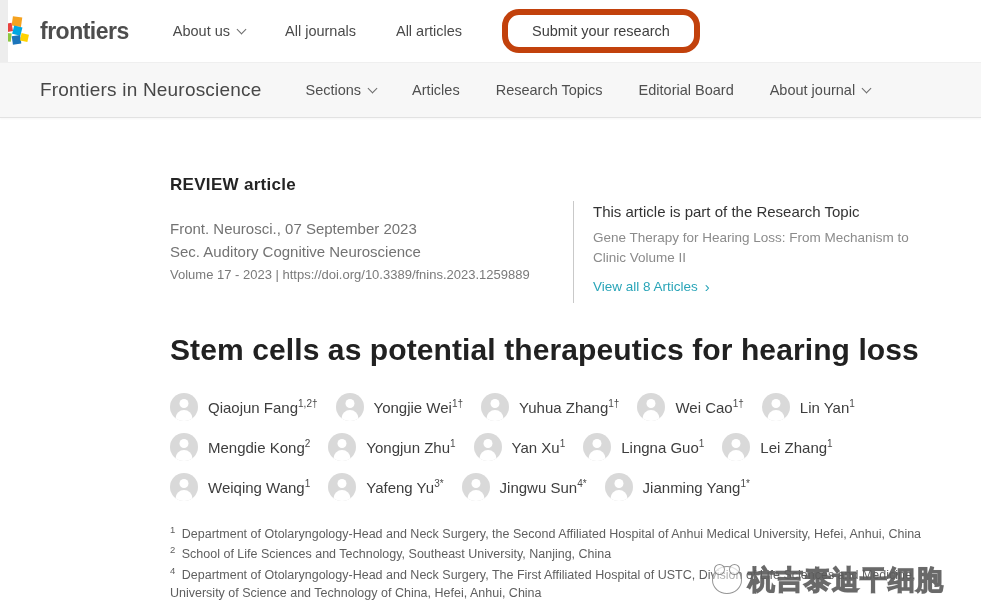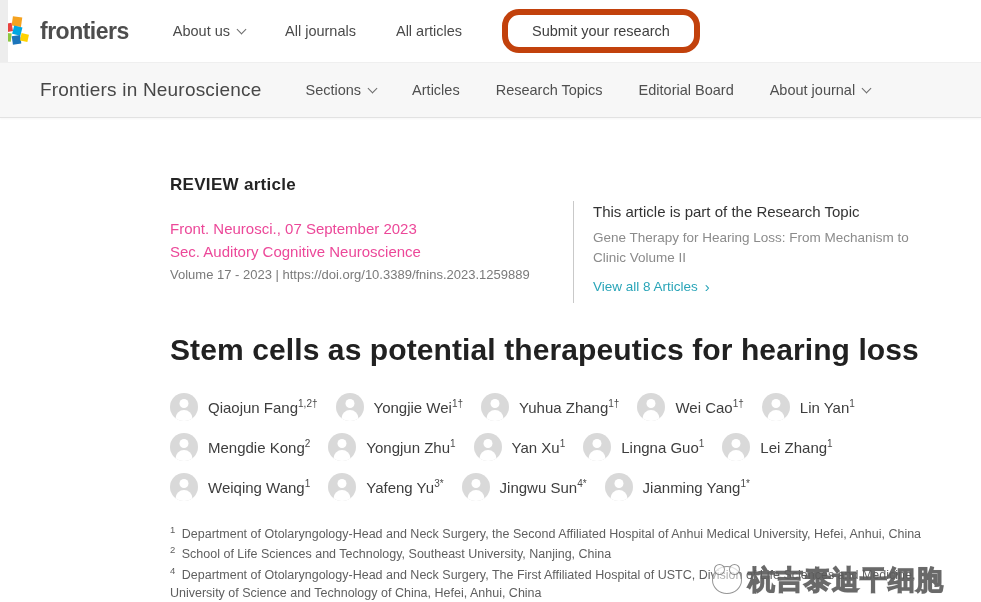--- a/index.html
+++ b/index.html
@@ -25,21 +25,21 @@
   .journal-title { font-size:19px; color:#474747; letter-spacing:0.2px; cursor:pointer; }
   .journal-links { display:flex; align-items:center; margin-left:44px; gap:36px; }
   .journal-links a { font-size:14.5px; color:#4f4f4f; text-decoration:none; display:flex; align-items:center; cursor:pointer; }
 
   
   .article-wrap { padding:57px 40px 0 170px; position:relative; }
   .meta-row { display:flex; }
   .meta-left { width:403px; flex:0 0 403px; }
   .article-type { font-size:17px; font-weight:600; color:#242424; letter-spacing:0.3px; }
   .cite-block { margin-top:22px; }
-  .cite-line { font-size:15px; color:#ec4899; line-height:1.55; }
+  .cite-line { font-size:15px; color:#737373; line-height:1.55; }
   .cite-doi { font-size:13px; color:#7a7a7a; margin-top:3px; }
   .meta-right { border-left:1px solid #c9c9c9; padding:2px 0 8px 19px; margin-top:26px; max-width:392px; }
   .rt-heading { font-size:15px; color:#333; }
   .rt-title { font-size:13.5px; color:#8b8b8b; line-height:1.5; margin-top:8px; max-width:372px; }
   .rt-link { font-size:13.5px; color:#2aa5b8; margin-top:10px; display:inline-flex; align-items:center; gap:7px;
              text-decoration:none; cursor:pointer; }
   .rt-link .arrow { font-size:15px; line-height:1; }
 
   .article-title { font-size:30px; font-weight:600; color:#212121; margin-top:30px; letter-spacing:0.1px; }
 

